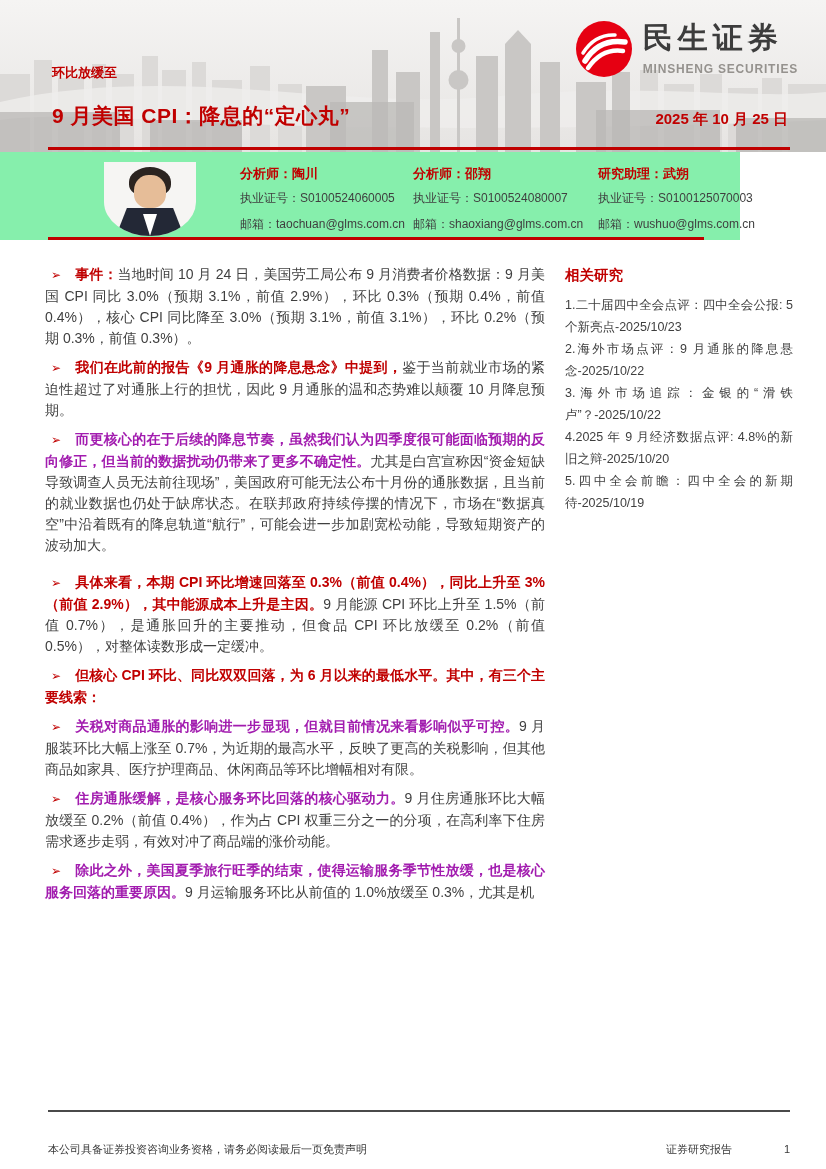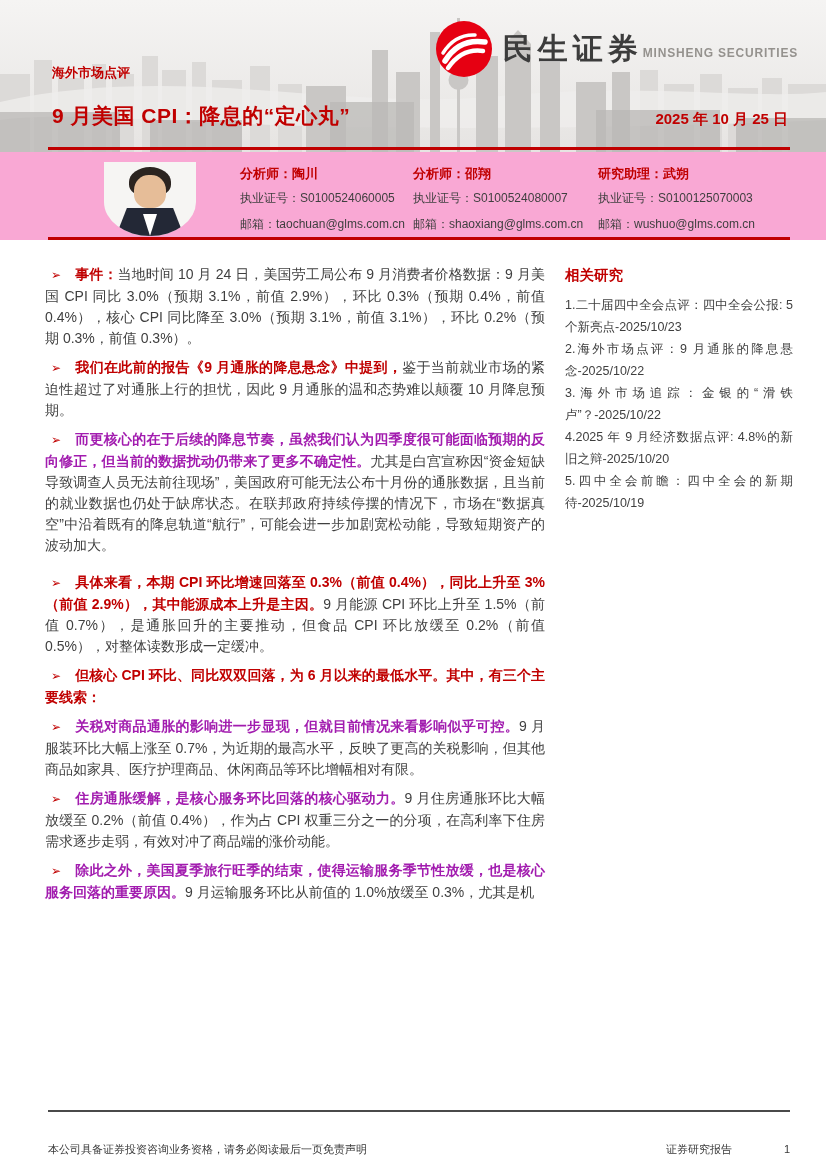--- a/index.html
+++ b/index.html
@@ -11,30 +11,30 @@
     background: #ffffff;
     font-family: "Liberation Sans", "DejaVu Sans", sans-serif;
     overflow: hidden;
   }
 
   
   .header { position: absolute; top: 0; left: 0; width: 826px; height: 152px; overflow: hidden; }
   .skyline { position: absolute; inset: 0; }
   .logo { position: absolute; top: 20px; right: 28px; display: flex; align-items: center; gap: 10px; }
   .logo-mark { width: 58px; height: 58px; }
-  .logo-text { display: flex; flex-direction: row; align-items: center; }
+  .logo-text { display: flex; flex-direction: column; }
   .logo-cn { font-size: 30px; font-weight: bold; color: #3c3c3c; letter-spacing: 5px; line-height: 32px; }
   .logo-en { font-size: 12px; font-weight: bold; color: #95928e; letter-spacing: 0.8px; margin-top: 8px; }
   .category { position: absolute; left: 52px; top: 64px; font-size: 13px; font-weight: bold; color: #c00000; }
   .title { position: absolute; left: 52px; top: 102px; font-size: 21px; font-weight: bold; color: #c00000; letter-spacing: 0.5px; }
   .date { position: absolute; right: 38px; top: 110px; font-size: 15px; font-weight: bold; color: #c00000; }
   .header-rule { position: absolute; left: 48px; right: 36px; bottom: 2px; height: 3px; background: #c00000; }
 
   
-  .analysts { position: absolute; top: 152px; left: 0; width: 826px; height: 88px; background: #f9a8d4; }
+  .analysts { position: absolute; top: 152px; left: 0; width: 740px; height: 88px; background: #86efac; }
   .photo {
     position: absolute; left: 104px; top: 10px; width: 92px; height: 74px;
     background: #f6f5f3; border-radius: 0 0 46px 46px / 0 0 34px 34px; overflow: hidden;
   }
   .p-hair { position: absolute; top: 5px; left: 25px; width: 42px; height: 30px; background: #2b2420; border-radius: 50% 50% 42% 42%; }
   .p-face { position: absolute; top: 13px; left: 30px; width: 32px; height: 33px; background: #e6bd98; border-radius: 46% 46% 42% 42%; }
   .p-suit { position: absolute; bottom: 0; left: 12px; width: 68px; height: 28px; background: #232836;
             clip-path: polygon(0 100%, 16% 0, 84% 0, 100% 100%); }
   .p-shirt { position: absolute; bottom: 0; left: 39px; width: 14px; height: 22px; background: #ffffff;
              clip-path: polygon(0 0, 100% 0, 50% 100%); }
@@ -135,21 +135,21 @@
         <path d="M10,41 Q24,18 50,22" stroke="#ffffff" stroke-width="5.5" fill="none" stroke-linecap="round"></path>
         <path d="M13,48 Q27,28 48,31" stroke="#ffffff" stroke-width="4.5" fill="none" stroke-linecap="round"></path>
         <path d="M8,33 Q20,14 40,15" stroke="#ffffff" stroke-width="3.5" fill="none" stroke-linecap="round"></path>
       </svg>
       <div class="logo-text">
         <span class="logo-cn">民生证券</span>
         <span class="logo-en">MINSHENG SECURITIES</span>
       </div>
     </div>
 
-    <div class="category">海外市场点评</div>
+    <div class="category">环比放缓至</div>
     <div class="title">9 月美国 CPI：降息的“定心丸”</div>
     <div class="date">2025 年 10 月 25 日</div>
     <div class="header-rule"></div>
   </div>
 
   <div class="analysts">
     <div class="photo">
       <div class="p-hair"></div>
       <div class="p-face"></div>
       <div class="p-suit"></div>

